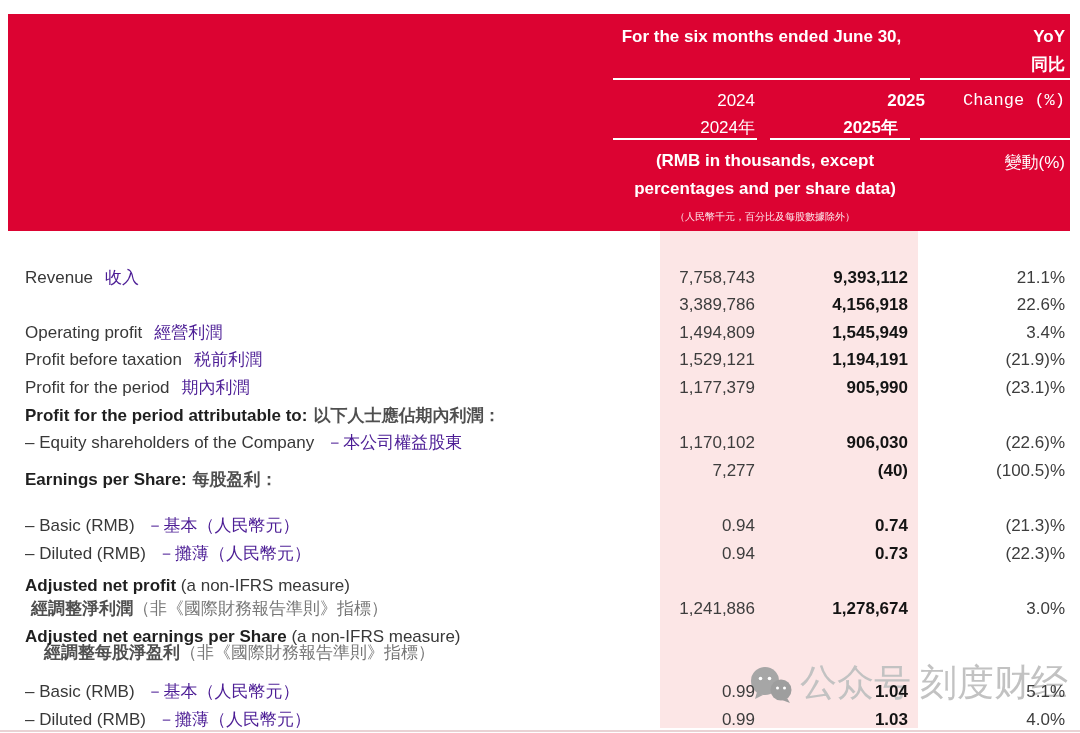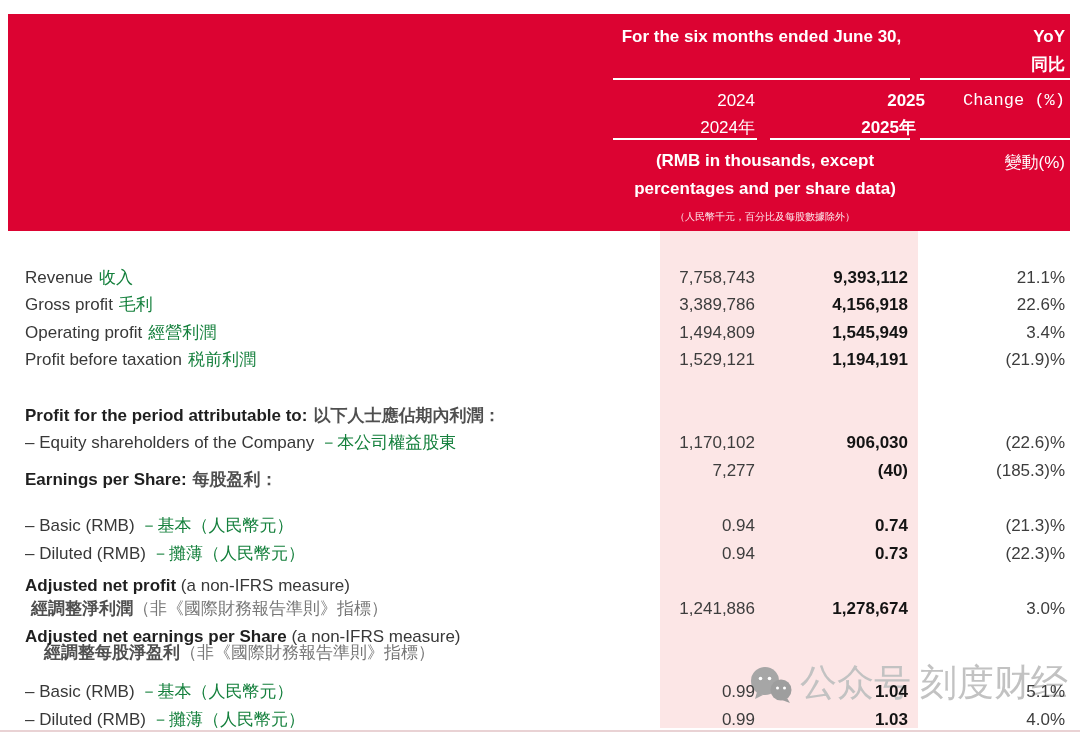--- a/index.html
+++ b/index.html
@@ -19,21 +19,21 @@
   .note3 { font-size:10px; opacity:.92; }
   
   .pink-stripe { position:absolute; left:660px; top:231px; width:258px; height:497px; z-index:0; }
   .bottom-rule { position:absolute; left:0; top:730px; width:1080px; height:2px; background:#E9D2D4; z-index:2; }
   .table-body { position:absolute; left:0; top:0; width:1080px; height:733px; z-index:2; }
   .row { position:absolute; left:0; width:1080px; height:28px; line-height:28px; font-size:17px; white-space:nowrap; }
   .row .label { position:absolute; left:25px; }
   .en { color:#383838;text-align:right; }
   .en.bold-en { font-weight:bold; color:#1f1f1f; }
   .en-suffix { color:#383838; }
-  .zh { color:#15803d; margin-left:6px; }
+  .zh { color:#4c1d95; margin-left:12px; }
   .zh.bold-zh { font-weight:bold; color:#4f4f4f; margin-left:6px; }
   .zh-suffix { color:#777777; }
   .val { position:absolute; }
   .v2024 { right:325px; color:#3d3d3d; }
   .v2025 { right:172px; color:#141414; font-weight:bold; }
   .vchg  { right:15px;  color:#3d3d3d; }
   
   .watermark { position:absolute; top:660px; left:748px; height:48px; z-index:1;
     color:#c2c2c2; font-size:37px; line-height:46px; white-space:nowrap; }
   .wm-part { position:absolute; top:0; }
@@ -64,50 +64,55 @@
   </div>
 
   <div class="table-body">
       <div class="row" style="top: 263.5px;">
         <span class="label"><span class="en">Revenue</span><span class="zh">收入</span></span>
         <span class="val v2024">7,758,743</span>
         <span class="val v2025">9,393,112</span>
         <span class="val vchg">21.1%</span>
       </div>
       <div class="row" style="top: 291.15px;">
-        <span class="label"><span class="en">Gross profit</span><span class="zh">毛利</span></span>
         <span class="val v2024">3,389,786</span>
         <span class="val v2025">4,156,918</span>
         <span class="val vchg">22.6%</span>
       </div>
       <div class="row" style="top: 318.8px;">
         <span class="label"><span class="en">Operating profit</span><span class="zh">經營利潤</span></span>
         <span class="val v2024">1,494,809</span>
         <span class="val v2025">1,545,949</span>
         <span class="val vchg">3.4%</span>
       </div>
       <div class="row" style="top: 346.45px;">
         <span class="label"><span class="en">Profit before taxation</span><span class="zh">税前利潤</span></span>
         <span class="val v2024">1,529,121</span>
         <span class="val v2025">1,194,191</span>
         <span class="val vchg">(21.9)%</span>
       </div>
+      <div class="row" style="top: 374.1px;">
+        <span class="label"><span class="en">Profit for the period</span><span class="zh">期內利潤</span></span>
+        <span class="val v2024">1,177,379</span>
+        <span class="val v2025">905,990</span>
+        <span class="val vchg">(23.1)%</span>
+      </div>
       <div class="row" style="top: 401.75px;">
         <span class="label"><span class="en bold-en">Profit for the period attributable to:</span><span class="zh bold-zh">以下人士應佔期內利潤：</span></span>
       </div>
       <div class="row" style="top: 429.4px;">
         <span class="label"><span class="en">– Equity shareholders of the Company</span><span class="zh">－本公司權益股東</span></span>
         <span class="val v2024">1,170,102</span>
         <span class="val v2025">906,030</span>
         <span class="val vchg">(22.6)%</span>
       </div>
       <div class="row" style="top: 457.05px;">
         <span class="val v2024">7,277</span>
         <span class="val v2025">(40)</span>
-        <span class="val vchg">(185.3)%</span>
+        <span class="val vchg">(100.5)%</span>
       </div>
       <div class="row" style="top: 466px;">
         <span class="label"><span class="en bold-en">Earnings per Share:</span><span class="zh bold-zh">每股盈利：</span></span>
       </div>
       <div class="row" style="top: 512.35px;">
         <span class="label"><span class="en">– Basic (RMB)</span><span class="zh">－基本（人民幣元）</span></span>
         <span class="val v2024">0.94</span>
         <span class="val v2025">0.74</span>
         <span class="val vchg">(21.3)%</span>
       </div>
@@ -154,21 +159,21 @@
     <div class="hdr-abs b" style="right:5px;top:38px;">同比</div>
 
     <div class="hline" style="left:605px;top:64px;width:297px;"></div>
     <div class="hline" style="left:912px;top:64px;width:150px;"></div>
 
     <div class="hdr-abs" style="right:315px;top:74px;">2024</div>
     <div class="hdr-abs b" style="right:145px;top:74px;">2025</div>
     <div class="hdr-abs" style="right:5px;top:74px;font-family:Liberation Mono, monospace;">Change (%)</div>
 
     <div class="hdr-abs" style="right:315px;top:101px;">2024年</div>
-    <div class="hdr-abs b" style="right:154px;top:101px;">2025年</div>
+    <div class="hdr-abs b" style="right:172px;top:101px;">2025年</div>
     <div class="hdr-abs" style="right:5px;top:101px;margin-top:35px;">變動(%)</div>
 
     <div class="hline" style="left:605px;top:124px;width:144px;"></div>
     <div class="hline" style="left:762px;top:124px;width:140px;"></div>
     <div class="hline" style="left:912px;top:124px;width:150px;"></div>
 
     <div class="hdr-abs hdr-center b" style="left:597px;width:320px;top:134px;">(RMB in thousands, except</div>
     <div class="hdr-abs hdr-center b" style="left:597px;width:320px;top:162px;">percentages and per share data)</div>
     <div class="hdr-abs hdr-center note3" style="left:592px;width:330px;top:190px;">（人民幣千元，百分比及每股數據除外）</div>
   </div>

